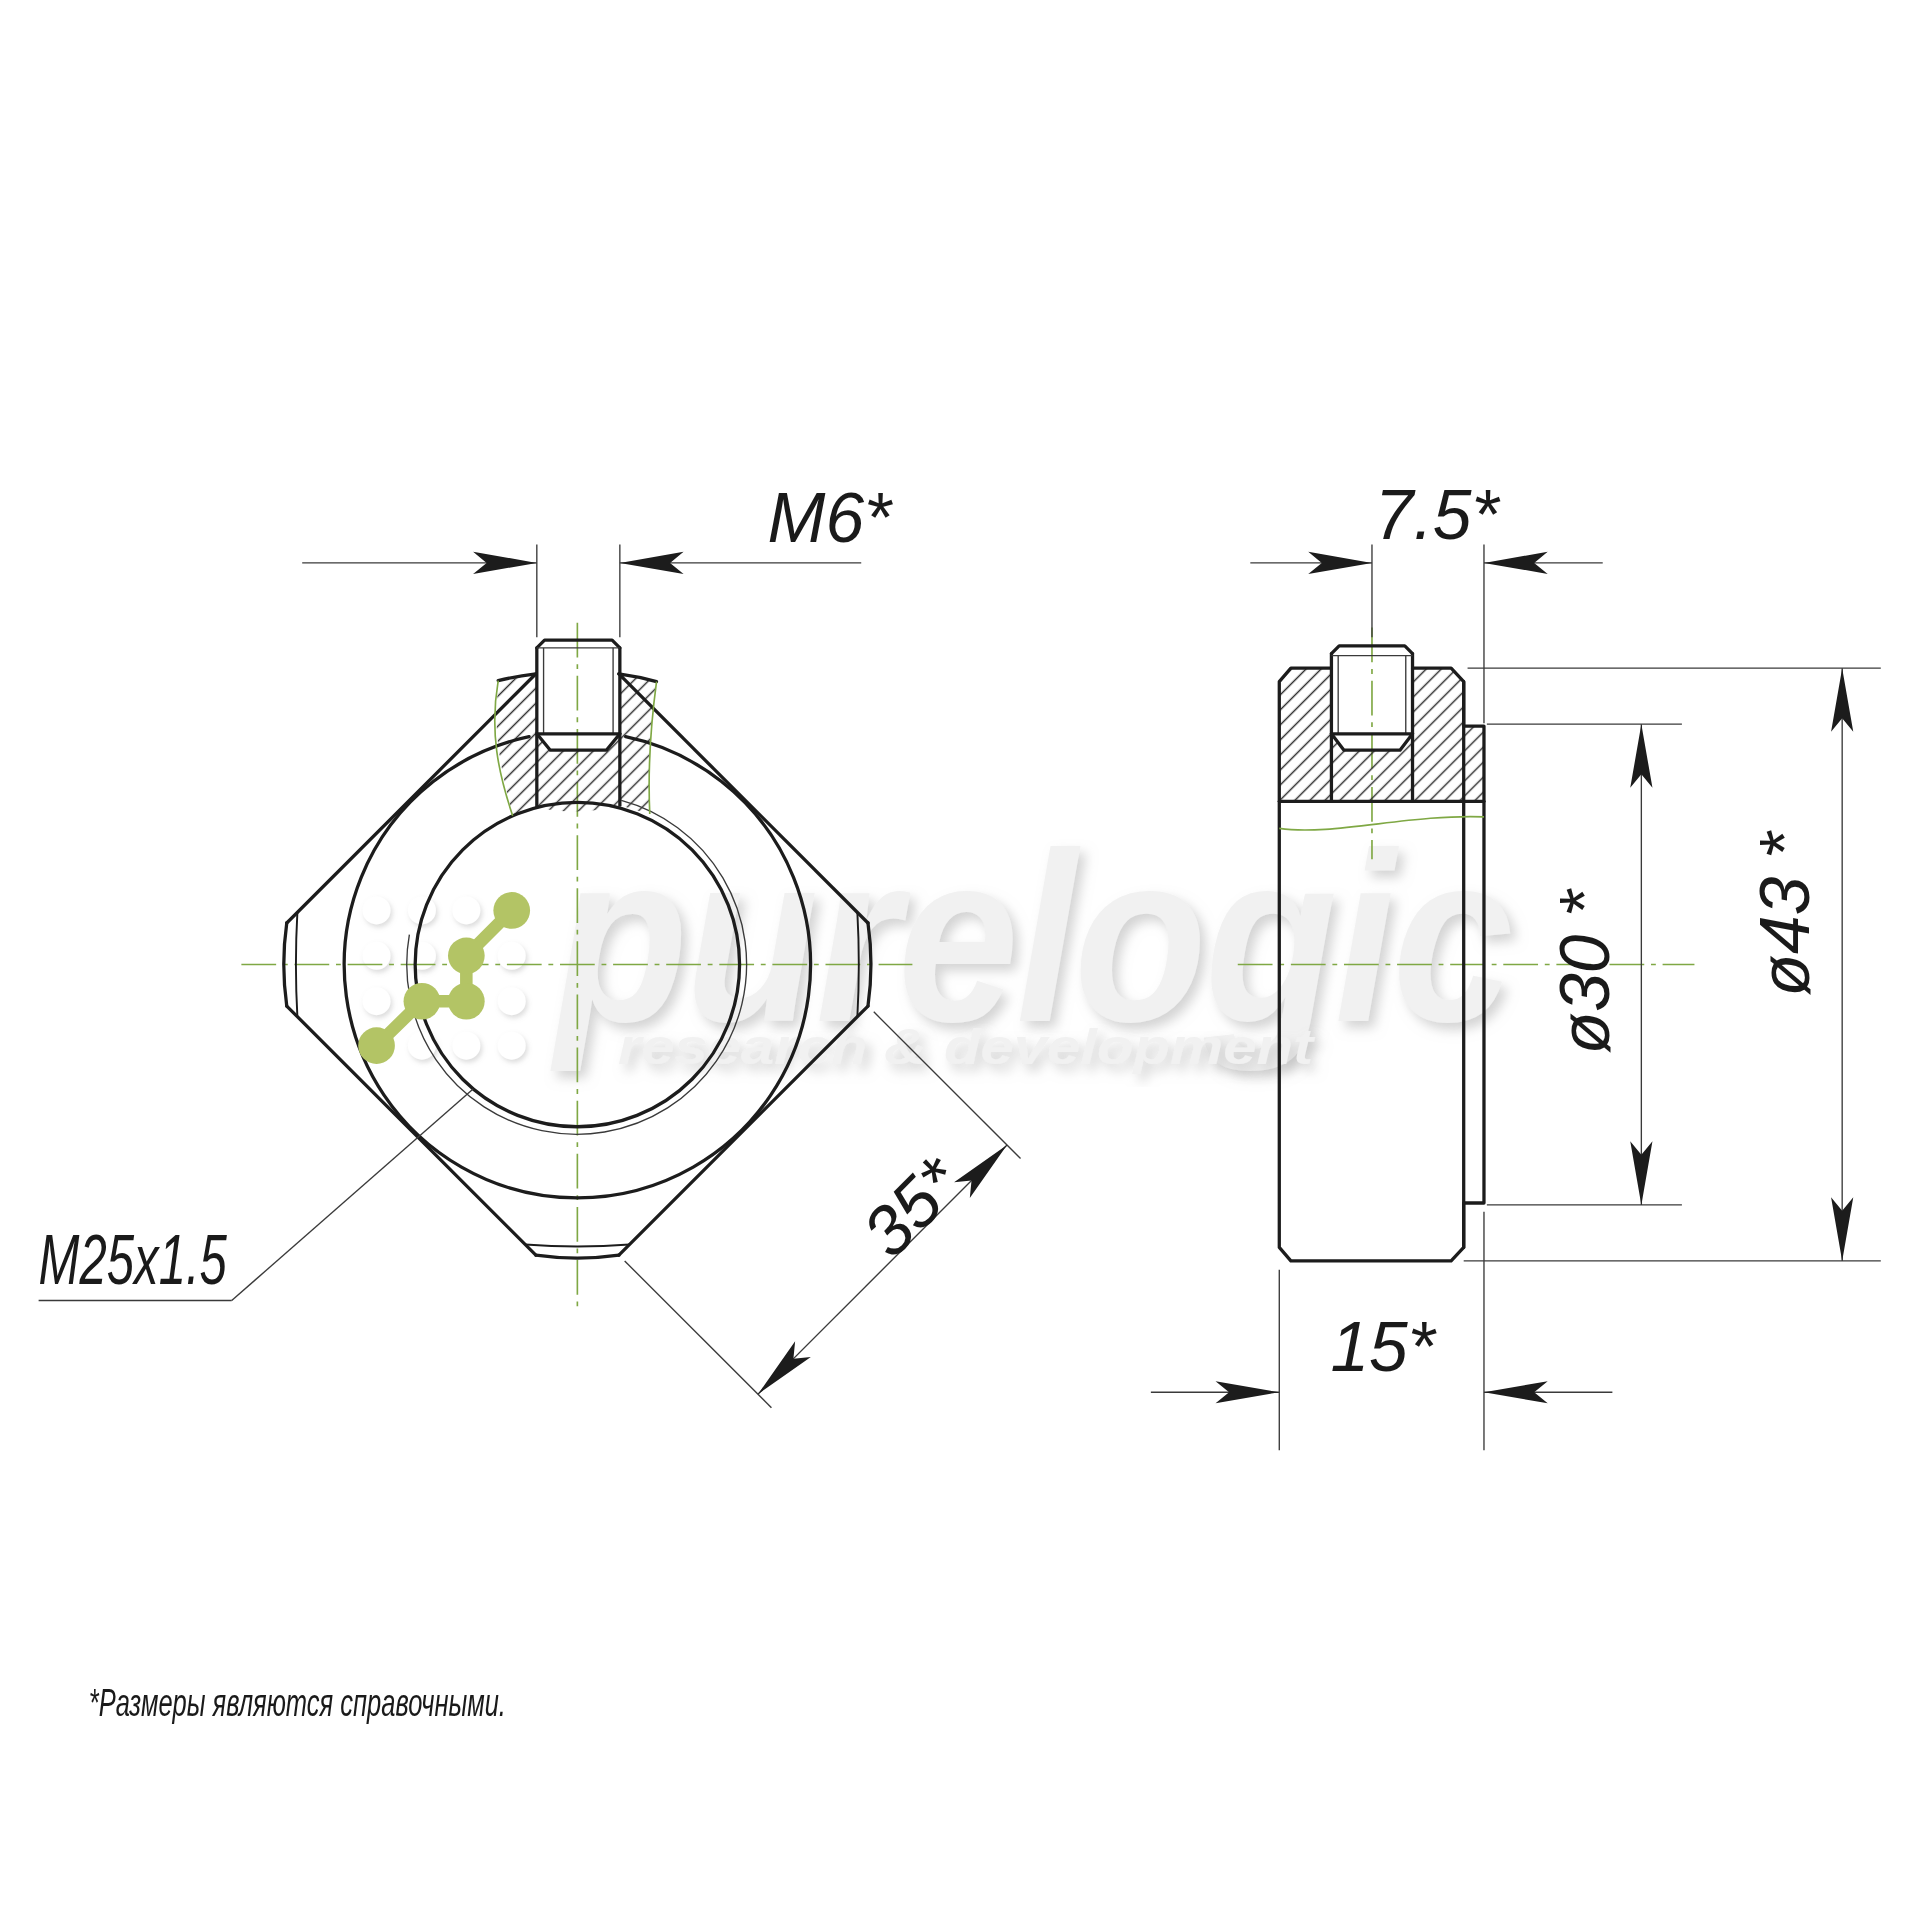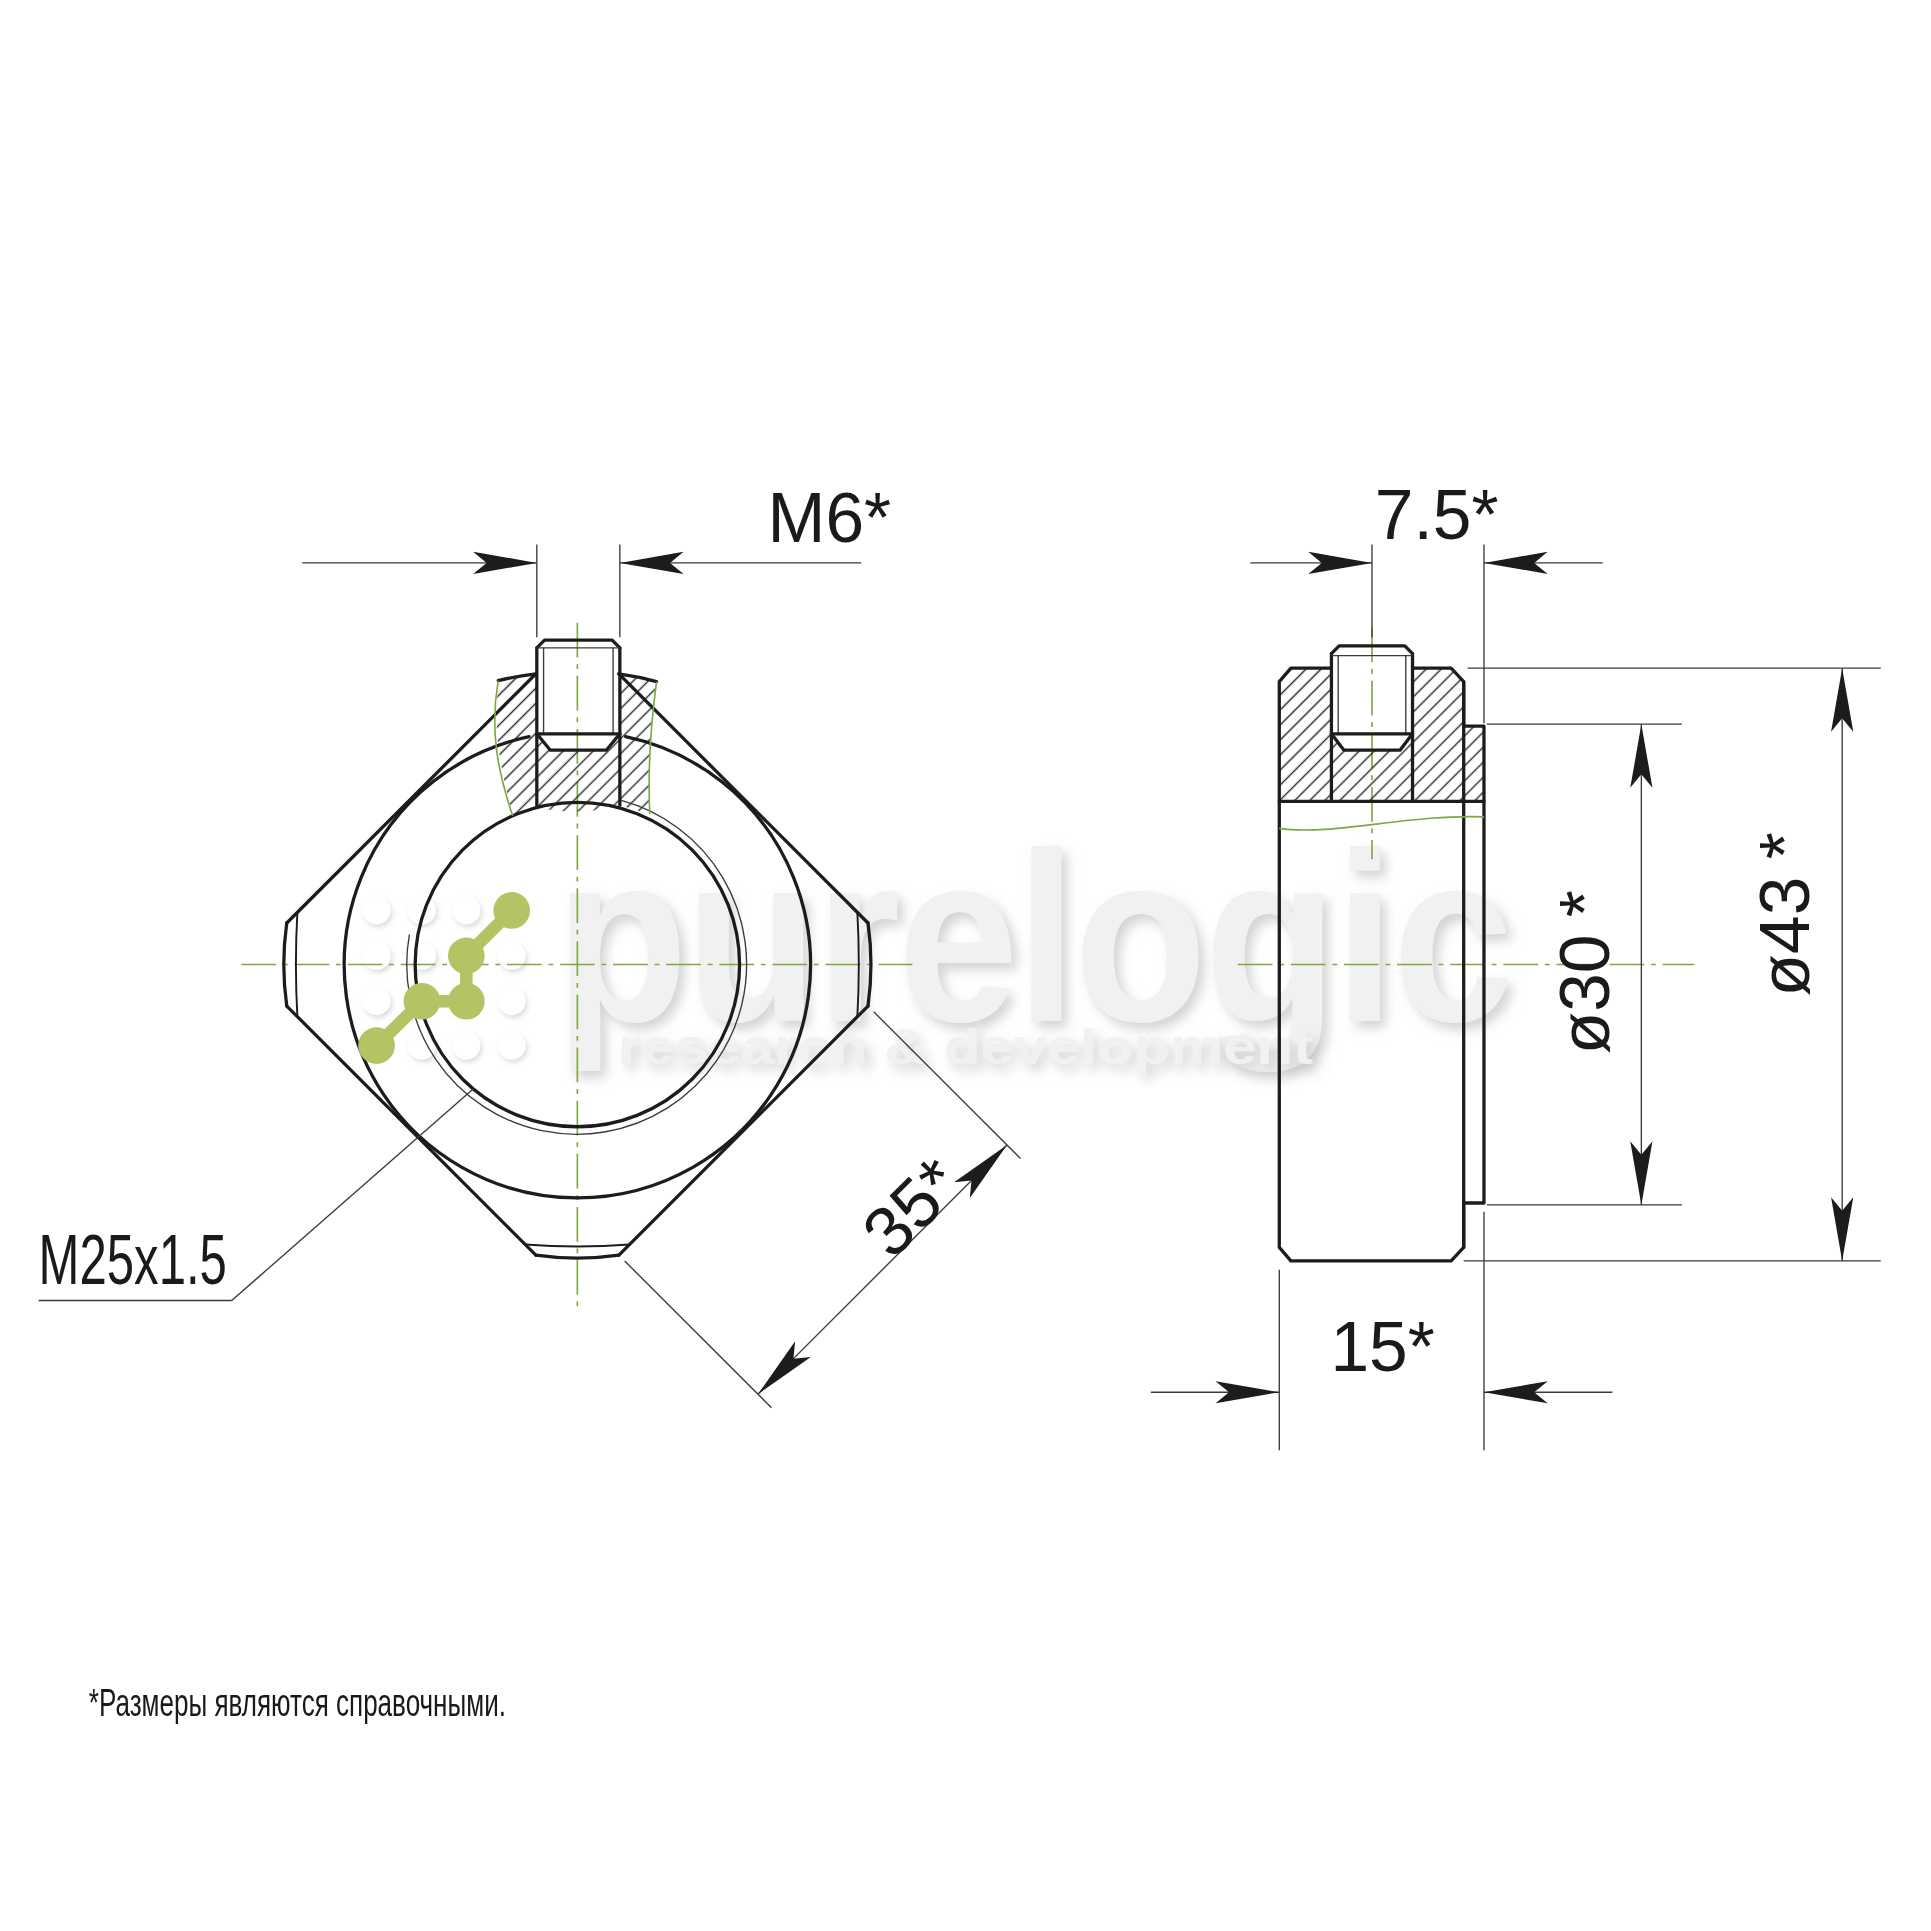--- a/index.html
+++ b/index.html
@@ -1,17 +1,17 @@
 <!DOCTYPE html>
 <html><head>
 <meta charset="utf-8">
 <style>
   html,body{margin:0;padding:0;background:#fff;}
   #page{position:relative;width:1931px;height:1931px;background:#ffffff;overflow:hidden;
-        font-family:"Liberation Sans",sans-serif;}
+        font-family:"Liberation Sans",sans-serif;font-style:italic;}
   svg{position:absolute;left:0;top:0;}
   text{font-family:"Liberation Sans",sans-serif;fill:#1a1a1a;}
   .dimtxt{font-size:72px;letter-spacing:0px;}
   .bold{stroke:#1c1c1c;stroke-width:3.4;fill:none;stroke-linecap:round;stroke-linejoin:round;}
   .med{stroke:#1c1c1c;stroke-width:2;fill:none;}
   .thin{stroke:#3a3a3a;stroke-width:1.4;fill:none;}
   .green{stroke:#7fa844;stroke-width:1.7;fill:none;}
   .cline{stroke:#7fa844;stroke-width:1.7;fill:none;stroke-dasharray:36 7 5 7;}
   .arr{fill:#1c1c1c;stroke:none;}
   .wm-brand{font-size:250px;font-weight:700;fill:#f1f1f1;letter-spacing:-3px;}

